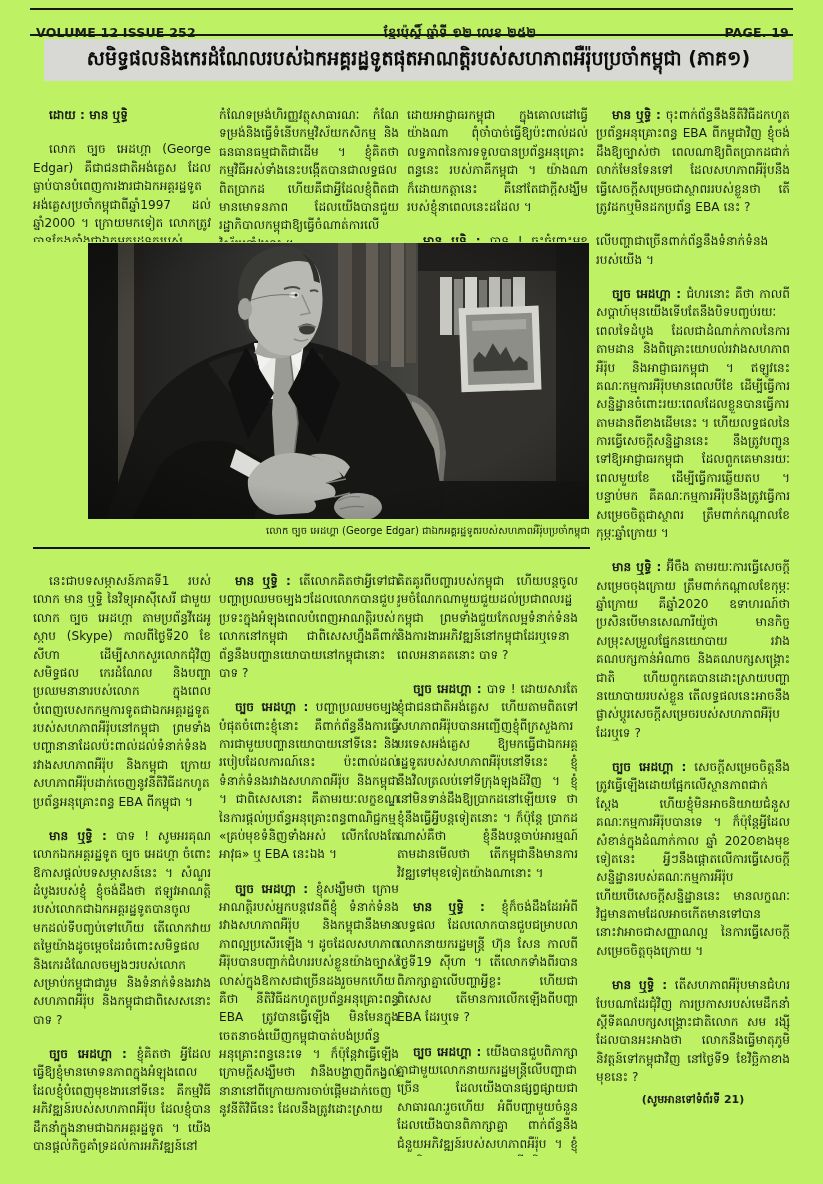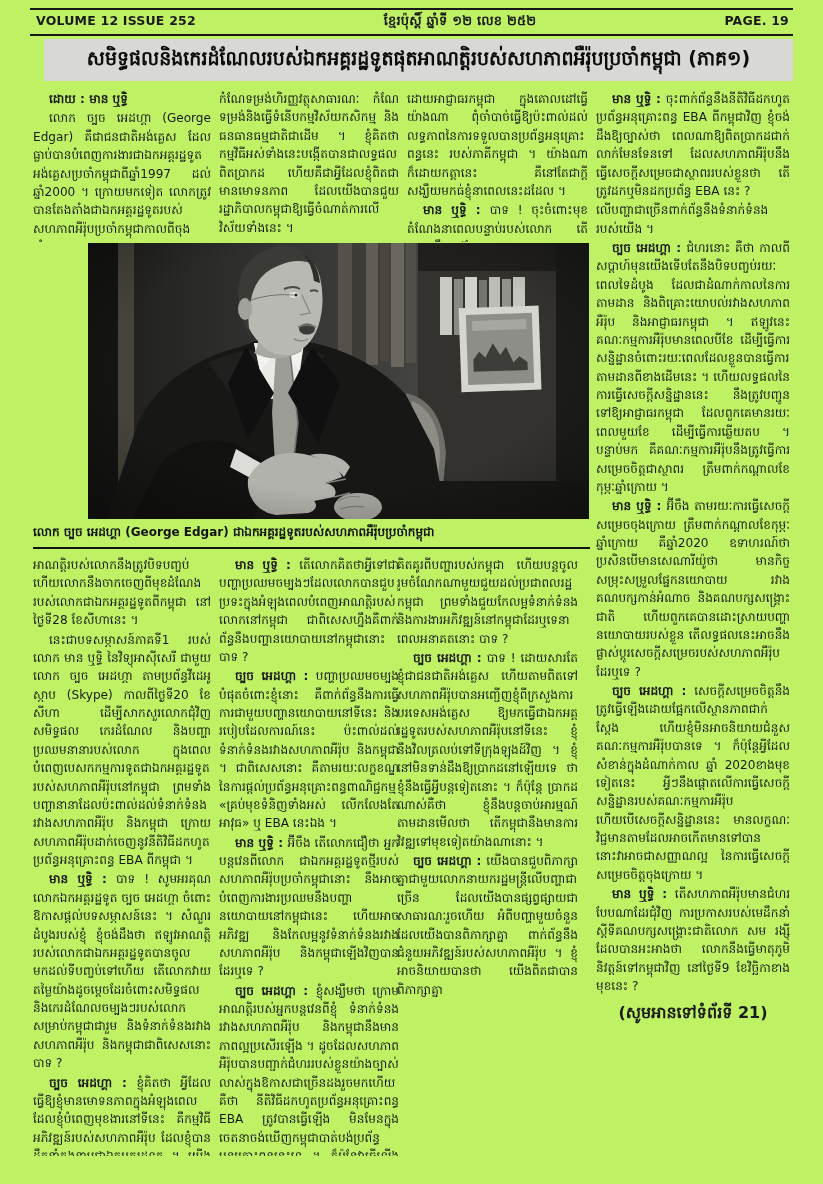--- a/index.html
+++ b/index.html
@@ -1,32 +1,32 @@
 <!DOCTYPE html>
 <html><head>
 <meta charset="utf-8">
 <style>
   html,body{margin:0;padding:0;background:#888;}
   .page{position:relative;width:823px;height:1184px;background:#bef264;margin:0 auto;
         font-family:"DejaVu Sans","Liberation Sans",sans-serif;color:#1a1a1a;overflow:hidden;}
   .rule{position:absolute;background:#181818;}
   .header-row{position:absolute;top:12px;left:36px;right:34px;display:flex;
         justify-content:space-between;align-items:baseline;font-weight:bold;font-size:12.5px;letter-spacing:.2px;}
-  .masthead{font-size:13px;}
+  .masthead{font-size:13px;margin-top:12px;}
   .banner{position:absolute;top:39px;left:44px;right:30px;height:42px;background:#d8d8d5;
         display:flex;align-items:center;justify-content:center;}
   .banner-title{font-weight:bold;font-size:19px;color:#0d0d0d;white-space:nowrap;transform:scaleY(1.05);}
   .col{position:absolute;overflow:hidden;font-size:12.1px;line-height:1.52;text-align:justify;}
-  .col p.para{margin:0 0 1px 0;text-indent:16px;}
+  .col p.para{margin:16px 0 1px 0;text-indent:16px;}
   .col p.noindent{text-indent:0;}
   .col b.speaker{font-weight:bold;}
   .col p.bold{font-weight:bold;}
-  .col p.center{text-align:center;text-indent:0;font-size:16px;margin-top:6px;}
+  .col p.center{text-align:center;text-indent:0;font-size:11px;margin-top:6px;}
   .photo{position:absolute;left:88px;top:243px;width:501px;height:276px;background:#222;}
-  .caption{position:absolute;left:33px;top:524px;width:557px;text-align:left;font-size:12px;color:#111;font-weight:bold;}
+  .caption{position:absolute;left:33px;top:524px;width:557px;text-align:right;font-size:10px;color:#111;}
   .caption-rule{position:absolute;left:33px;top:547px;width:557px;height:2px;background:#141414;}
 </style>
 </head>
 <body>
 
 <div class="page">
 
   <div class="rule" style="top:8px;left:30px;width:763px;height:2px;"></div>
 
   <div class="header-row">
@@ -42,21 +42,21 @@
   </div>
 
   <div class="col" style="left:33px;top:90px;width:178px;height:152px;">
       <p class="para bold">ដោយ : មាន ឬទ្ធិ</p>
       <p class="para">លោក ច្បច អេដហ្គា (George Edgar) គឺជាជនជាតិអង់គ្លេស ដែលធ្លាប់បានបំពេញការងារជាឯកអគ្គរដ្ឋទូតអង់គ្លេសប្រចាំកម្ពុជាពីឆ្នាំ1997 ដល់ឆ្នាំ2000 ។ ក្រោយមកទៀត លោកត្រូវបានតែងតាំងជាឯកអគ្គរដ្ឋទូតរបស់សហភាពអឺរ៉ុបប្រចាំកម្ពុជាកាលពីចុងឆ្នាំ2015 ។</p>
     </div>
   <div class="col" style="left:219px;top:90px;width:180px;height:152px;">
       <p class="para noindent">កំណែទម្រង់ហិរញ្ញវត្ថុសាធារណៈ កំណែទម្រង់និងធ្វើទំនើបកម្មវិស័យកសិកម្ម និងធនធានធម្មជាតិជាដើម ។ ខ្ញុំគិតថា កម្មវិធីអស់ទាំងនេះបង្កើតបានជាលទ្ធផលពិតប្រាកដ ហើយគឺជាអ្វីដែលខ្ញុំពិតជាមានមោទនភាព ដែលយើងបានជួយរដ្ឋាភិបាលកម្ពុជាឱ្យធ្វើចំណាត់ការលើវិស័យទាំងនេះ ។</p>
     </div>
   <div class="col" style="left:407px;top:90px;width:181px;height:152px;">
-      <p class="para noindent">ដោយអាជ្ញាធរកម្ពុជា ក្នុងគោលដៅធ្វើយ៉ាង​ណា ពុំចាំបាច់ធ្វើឱ្យប៉ះពាល់ដល់លទ្ធភាពនៃការទទួលបានប្រព័ន្ធអនុគ្រោះពន្ធនេះ របស់ភាគីកម្ពុជា ។ យ៉ាងណាក៏ដោយកត្តានេះ គឺនៅតែជាក្តីសង្ឃឹយមកធ់ខ្ញុំនាពេលនេះដដែល ។</p>
+      <p class="para noindent">ដោយអាជ្ញាធរកម្ពុជា ក្នុងគោលដៅធ្វើយ៉ាង​ណា ពុំចាំបាច់ធ្វើឱ្យប៉ះពាល់ដល់លទ្ធភាពនៃការទទួលបានប្រព័ន្ធអនុគ្រោះពន្ធនេះ របស់ភាគីកម្ពុជា ។ យ៉ាងណាក៏ដោយកត្តានេះ គឺនៅតែជាក្តីសង្ឃឹមរបស់ខ្ញុំនាពេលនេះដដែល ។</p>
       <p class="para"><b class="speaker">មាន ឬទ្ធិ : </b>បាទ ! ចុះចំពោះមុខតំណែងនាពេលបន្ទាប់របស់លោក តើលោកនឹងនៅតែ</p>
     </div>
 
   <div class="photo">
     <svg width="501" height="276" viewBox="0 0 501 276">
       <defs>
         <linearGradient id="bg" x1="0" y1="0" x2="1" y2="0">
           <stop offset="0" stop-color="#1d1d1c"></stop>
             <stop offset="0.5" stop-color="#3a3a38"></stop>
           <stop offset="0.78" stop-color="#4a4a46"></stop>
@@ -148,34 +148,33 @@
       <ellipse cx="270" cy="264" rx="24" ry="14" fill="#a5a5a0"></ellipse>
       <path d="M250 258 q10 -6 22 -4 M252 266 q12 -4 24 -2" stroke="#7c7c76" stroke-width="1.2" fill="none"></path>
       <rect width="501" height="276" fill="url(#vig)"></rect>
     </svg>
   </div>
 
   <div class="caption">លោក ច្បច អេដហ្គា (George Edgar)  ជាឯកអគ្គរដ្ឋទូតរបស់សហភាពអឺរ៉ុបប្រចាំកម្ពុជា</div>
   <div class="caption-rule"></div>
 
   <div class="col" style="left:33px;top:556px;width:178px;height:600px;">
-      <p class="para noindent">អាណត្តិរបស់លោកនឹងត្រូវបិទបញ្ចប់ ហើយលោកនឹងចាកចេញពីមុខដំណែងរបស់លោកជាឯកអគ្គរដ្ឋទូតពីកម្ពុជា នៅថ្ងៃទី28 ខែសីហានេះ ។</p>
       <p class="para">នេះជាបទសម្ភាសន៍ភាគទី1 របស់លោក មាន ឬទ្ធិ នៃវិទ្យុអាស៊ីសេរី ជាមួយលោក ច្បច អេដហ្គា តាមប្រព័ន្ធវីដេអូស្កាប (Skype) កាលពីថ្ងៃទី20 ខែសីហា ដើម្បីសាកសួរលោកជុំវិញសមិទ្ធផល កេរដំណែល និងបញ្ហាប្រឈមនានារបស់លោក ក្នុងពេលបំពេញបេសកកម្មការទូតជាឯកអគ្គរដ្ឋទូតរបស់សហភាពអឺរ៉ុបនៅកម្ពុជា ព្រមទាំងបញ្ហានានាដែលប៉ះពាល់ដល់ទំនាក់ទំនងរវាងសហភាពអឺរ៉ុប និងកម្ពុជា ក្រោយសហភាពអឺរ៉ុបដាក់ចេញនូវនីតិវិធីដកហូតប្រព័ន្ធអនុគ្រោះពន្ធ EBA ពីកម្ពុជា ។</p>
       <p class="para"><b class="speaker">មាន ឬទ្ធិ : </b>បាទ ! សូមអរគុណលោកឯកអគ្គរដ្ឋទូត ច្បច អេដហ្គា ចំពោះឱកាសផ្តល់បទសម្ភាសន៍នេះ ។ សំណួរដំបូងរបស់ខ្ញុំ ខ្ញុំចង់ដឹងថា ឥឡូវអាណត្តិរបស់លោកជាឯកអគ្គរដ្ឋទូតបានចូលមកដល់ទីបញ្ចប់ទៅហើយ តើលោកវាយតម្លៃយ៉ាងដូចម្តេចដែរចំពោះសមិទ្ធផល និងកេរដំណែលចម្បងៗរបស់លោកសម្រាប់កម្ពុជាជារួម និងទំនាក់ទំនងរវាងសហភាពអឺរ៉ុប និងកម្ពុជាជាពិសេសនោះបាទ ?</p>
       <p class="para"><b class="speaker">ច្បច អេដហ្គា : </b>ខ្ញុំគិតថា អ្វីដែលធ្វើឱ្យខ្ញុំមានមោទនភាពក្នុងអំឡុងពេលដែលខ្ញុំបំពេញមុខងារនៅទីនេះ គឺកម្មវិធីអភិវឌ្ឍន៍របស់សហភាពអឺរ៉ុប ដែលខ្ញុំបានដឹកនាំក្នុងនាមជាឯកអគ្គរដ្ឋទូត ។ យើងបានផ្តល់កិច្ចគាំទ្រដល់ការអភិវឌ្ឍន៍នៅកម្ពុជា ក្នុងនោះ មានវិស័យផ្សេងៗគ្នាជាច្រើន រួមមានជាពិសេសដូចជាវិស័យអប់រំ</p>
     </div>
   <div class="col" style="left:219px;top:556px;width:180px;height:600px;">
       <p class="para"><b class="speaker">មាន ឬទ្ធិ : </b>តើលោកគិតថាអ្វីទៅជាបញ្ហាប្រឈមចម្បងៗដែលលោកបានជួបប្រទះក្នុងអំឡុងពេលបំពេញអាណត្តិរបស់លោកនៅកម្ពុជា ជាពិសេសហ្នឹងគឺពាក់ព័ន្ធនឹងបញ្ហានយោបាយនៅកម្ពុជានោះបាទ ?</p>
       <p class="para"><b class="speaker">ច្បច អេដហ្គា : </b>បញ្ហាប្រឈមចម្បងបំផុតចំពោះខ្ញុំនោះ គឺពាក់ព័ន្ធនឹងការធ្វើការជាមួយបញ្ហានយោបាយនៅទីនេះ និងរបៀបដែលការណ៍នេះ ប៉ះពាល់ដល់ទំនាក់ទំនងរវាងសហភាពអឺរ៉ុប និងកម្ពុជា ។ ជាពិសេសនោះ គឺតាមរយៈលក្ខខណ្ឌនៃការផ្តល់ប្រព័ន្ធអនុគ្រោះពន្ធពាណិជ្ជកម្ម «គ្រប់មុខទំនិញទាំងអស់ លើកលែងតែអាវុធ» ឬ EBA នេះឯង ។</p>
-      <p class="para"><b class="speaker">មាន ឬទ្ធិ : </b>អ៊ីចឹង តើលោកជឿថា អ្នកបន្តវេនពីលោក ជាឯកអគ្គរដ្ឋទូតថ្មីរបស់សហភាពអឺរ៉ុបប្រចាំកម្ពុជានោះ នឹងអាចបំពេញការងារប្រឈមនឹងបញ្ហានយោបាយនៅកម្ពុជានេះ ហើយអាចអភិវឌ្ឍ និងកែលម្អនូវទំនាក់ទំនងរវាងសហភាពអឺរ៉ុប និងកម្ពុជាឡើងវិញបានដែរឬទេ ?</p>
       <p class="para"><b class="speaker">ច្បច អេដហ្គា : </b>ខ្ញុំសង្ឃឹមថា ក្រោមអាណត្តិរបស់អ្នកបន្តវេនពីខ្ញុំ ទំនាក់ទំនងរវាងសហភាពអឺរ៉ុប និងកម្ពុជានឹងមានភាពល្អប្រសើរឡើង ។ ដូចដែលសហភាពអឺរ៉ុបបានបញ្ជាក់ជំហររបស់ខ្លួនយ៉ាងច្បាស់លាស់ក្នុងឱកាសជាច្រើនដងរួចមកហើយ គឺថា នីតិវិធីដកហូតប្រព័ន្ធអនុគ្រោះពន្ធ EBA ត្រូវបានធ្វើឡើង មិនមែនក្នុងចេតនាចង់ឃើញកម្ពុជាបាត់បង់ប្រព័ន្ធអនុគ្រោះពន្ធនេះទេ ។ ក៏ប៉ុន្តែវាធ្វើឡើងក្រោមក្តីសង្ឃឹមថា វានឹងបង្ហាញពីកង្វល់នានានៅពីក្រោយការចាប់ផ្តើមដាក់ចេញនូវនីតិវិធីនេះ ដែលនឹងត្រូវដោះស្រាយ</p>
     </div>
   <div class="col" style="left:397px;top:556px;width:181px;height:600px;">
       <p class="para noindent">គិតគូរពីបញ្ហារបស់កម្ពុជា ហើយបន្តចូលរួមចំណែកណាមួយជួយដល់ប្រជាពលរដ្ឋកម្ពុជា ព្រមទាំងជួយកែលម្អទំនាក់ទំនង និងការងារអភិវឌ្ឍន៍នៅកម្ពុជាដែរឬទេនាពេលអនាគតនោះ បាទ ?</p>
       <p class="para"><b class="speaker">ច្បច អេដហ្គា : </b>បាទ ! ដោយសារតែខ្ញុំជាជនជាតិអង់គ្លេស ហើយតាមពិតទៅសហភាពអឺរ៉ុបបានអញ្ជើញខ្ញុំពីក្រសួងការបរទេសអង់គ្លេស ឱ្យមកធ្វើជាឯកអគ្គរដ្ឋទូតរបស់សហភាពអឺរ៉ុបនៅទីនេះ ខ្ញុំនឹងវិលត្រលប់ទៅទីក្រុងឡុងដ៍វិញ ។ ខ្ញុំនៅមិនទាន់ដឹងឱ្យប្រាកដនៅឡើយទេ ថាខ្ញុំនឹងធ្វើអ្វីបន្តទៀតនោះ ។ ក៏ប៉ុន្តែ ប្រាកដណាស់គឺថា ខ្ញុំនឹងបន្តចាប់អារម្មណ៍តាមដានមើលថា តើកម្ពុជានឹងមានការវិវឌ្ឍទៅមុខទៀតយ៉ាងណានោះ ។</p>
+      <p class="para"><b class="speaker">មាន ឬទ្ធិ : </b>ខ្ញុំក៏ចង់ដឹងដែរអំពីលទ្ធផល ដែលលោកបានជួបជម្រាបលា លោកនាយករដ្ឋមន្ត្រី ហ៊ុន សែន កាលពីថ្ងៃទី19 ស៊ីហា ។ តើលោកទាំងពីរបានពិភាក្សាគ្នាលើបញ្ហាអ្វីខ្លះ ហើយជាពិសេស តើមានការលើកឡើងពីបញ្ហា EBA ដែរឬទេ ?</p>
       <p class="para"><b class="speaker">ច្បច អេដហ្គា : </b>យើងបានជួបពិភាក្សាគ្នាជាមួយលោកនាយករដ្ឋមន្ត្រីលើបញ្ហាជាច្រើន ដែលយើងបានផ្សព្វផ្សាយជាសាធារណៈរួចហើយ អំពីបញ្ហាមួយចំនួនដែលយើងបានពិភាក្សាគ្នា ពាក់ព័ន្ធនឹង ជំនួយអភិវឌ្ឍន៍របស់សហភាពអឺរ៉ុប ។ ខ្ញុំអាចនិយាយបានថា យើងពិតជាបានពិភាក្សាគ្នា</p>
     </div>
 
   <div class="col" style="left:596px;top:90px;width:194px;height:1076px;">
       <p class="para"><b class="speaker">មាន ឬទ្ធិ : </b>ចុះពាក់ព័ន្ធនឹងនីតិវិធីដកហូតប្រព័ន្ធអនុគ្រោះពន្ធ EBA ពីកម្ពុជាវិញ ខ្ញុំចង់ដឹងឱ្យច្បាស់ថា ពេលណាឱ្យពិតប្រាកដជាក់លាក់មែនទែនទៅ ដែលសហភាពអឺរ៉ុបនឹងធ្វើសេចក្តីសម្រេចជាស្ថាពររបស់ខ្លួនថា តើត្រូវដកឬមិនដកប្រព័ន្ធ EBA នេះ ?</p>
       <p class="para noindent">លើបញ្ហាជាច្រើនពាក់ព័ន្ធនឹងទំនាក់ទំនងរបស់យើង ។</p>
       <p class="para"><b class="speaker">ច្បច អេដហ្គា : </b>ជំហរនោះ គឺថា កាលពីសប្តាហ៍មុនយើងទើបតែនឹងបិទបញ្ចប់រយៈពេលទៃដំបូង ដែលជាដំណាក់កាលនៃការតាមដាន និងពិគ្រោះយោបល់រវាងសហភាពអឺរ៉ុប និងអាជ្ញាធរកម្ពុជា ។ ឥឡូវនេះ គណៈកម្មការអឺរ៉ុបមានពេលបីខែ ដើម្បីធ្វើការសន្និដ្ឋានចំពោះរយៈពេលដែលខ្លួនបានធ្វើការតាមដានពីខាងដើមនេះ ។ ហើយលទ្ធផលនៃការធ្វើសេចក្តីសន្និដ្ឋាននេះ នឹងត្រូវបញ្ជូនទៅឱ្យអាជ្ញាធរកម្ពុជា ដែលពួកគេមានរយៈពេលមួយខែ ដើម្បីធ្វើការឆ្លើយតប ។ បន្ទាប់មក គឺគណៈកម្មការអឺរ៉ុបនឹងត្រូវធ្វើការសម្រេចចិត្តជាស្ថាពរ ត្រឹមពាក់កណ្តាលខែកុម្ភៈឆ្នាំក្រោយ ។</p>
       <p class="para"><b class="speaker">មាន ឬទ្ធិ : </b>អ៊ីចឹង តាមរយៈការធ្វើសេចក្តីសម្រេចចុងក្រោយ ត្រឹមពាក់កណ្តាលខែកុម្ភៈ ឆ្នាំក្រោយ គឺឆ្នាំ2020 ឧទាហរណ៍ថា ប្រសិនបើមានសេណារីយ៉ូថា មានកិច្ចសម្រុះសម្រួលផ្នែកនយោបាយ រវាងគណបក្សកាន់អំណាច និងគណបក្សសង្គ្រោះជាតិ ហើយពួកគេបានដោះស្រាយបញ្ហានយោបាយរបស់ខ្លួន តើលទ្ធផលនេះអាចនឹងផ្លាស់ប្តូរសេចក្តីសម្រេចរបស់សហភាពអឺរ៉ុបដែរឬទេ ?</p>
       <p class="para"><b class="speaker">ច្បច អេដហ្គា : </b>សេចក្តីសម្រេចចិត្តនឹងត្រូវធ្វើឡើងដោយផ្អែកលើស្ថានភាពជាក់ស្តែង ហើយខ្ញុំមិនអាចនិយាយជំនួសគណៈកម្មការអឺរ៉ុបបានទេ ។ ក៏ប៉ុន្តែអ្វីដែលសំខាន់ក្នុងដំណាក់កាល ឆ្នាំ 2020ខាងមុខទៀតនេះ អ្វីៗនឹងផ្តោតលើការធ្វើសេចក្តីសន្និដ្ឋានរបស់គណៈកម្មការអឺរ៉ុប ហើយបើសេចក្តីសន្និដ្ឋាននេះ មានលក្ខណៈវិជ្ជមានតាមដែលអាចកើតមានទៅបាន នោះវាអាចជាសញ្ញាណល្អ នៃការធ្វើសេចក្តីសម្រេចចិត្តចុងក្រោយ ។</p>
       <p class="para"><b class="speaker">មាន ឬទ្ធិ : </b>តើសហភាពអឺរ៉ុបមានជំហរបែបណាដែរជុំវិញ ការប្រកាសរបស់មេដឹកនាំស្តីទីគណបក្សសង្គ្រោះជាតិលោក សម រង្ស៊ី ដែលបានអះអាងថា លោកនឹងធ្វើមាតុភូមិនិវត្តន៍ទៅកម្ពុជាវិញ នៅថ្ងៃទី9 ខែវិច្ឆិកាខាងមុខនេះ ?</p>

